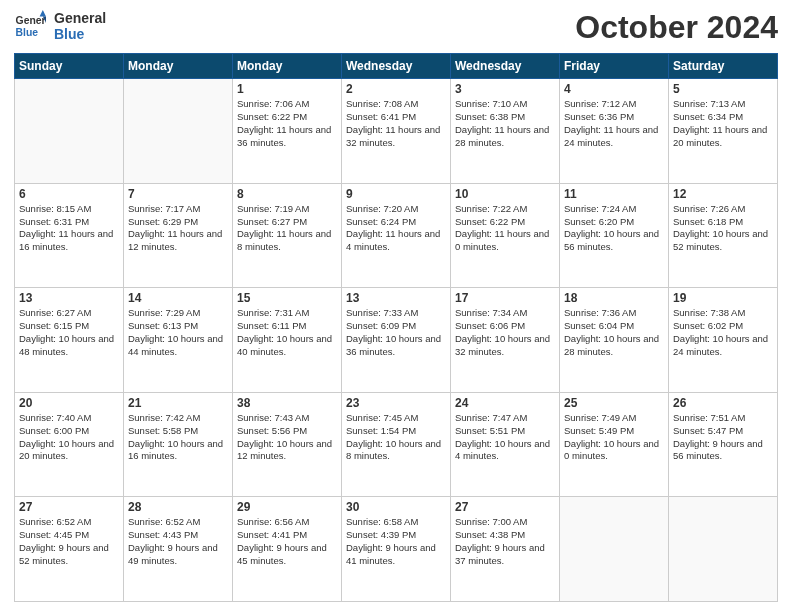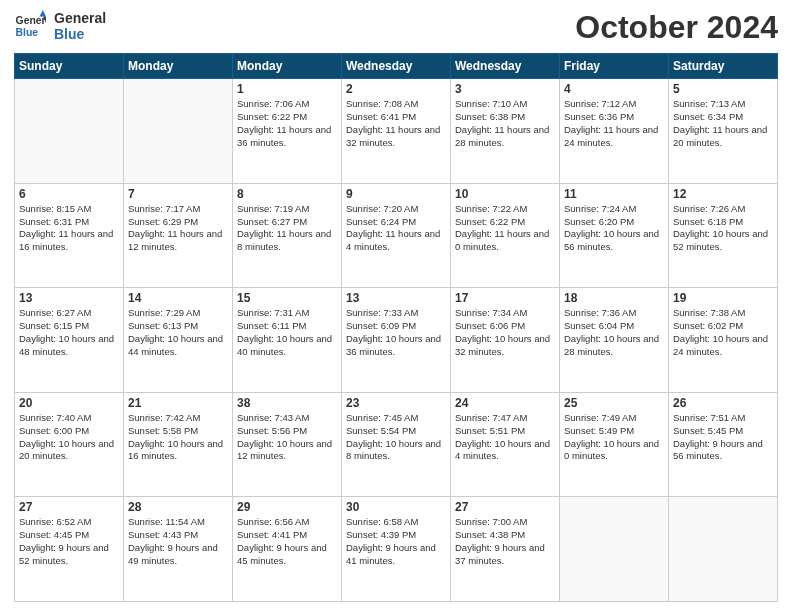--- a/index.html
+++ b/index.html
@@ -282,57 +282,57 @@
           <td>
             <span class="day-num">38</span>
             <div class="cell-info">Sunrise: 7:43 AM
 Sunset: 5:56 PM
 Daylight: 10 hours
 and 12 minutes.</div>
           </td>
           <td>
             <span class="day-num">23</span>
             <div class="cell-info">Sunrise: 7:45 AM
-Sunset: 5:54 PM
+Sunset: 1:54 PM
 Daylight: 10 hours
 and 8 minutes.</div>
           </td>
           <td>
             <span class="day-num">24</span>
             <div class="cell-info">Sunrise: 7:47 AM
 Sunset: 5:51 PM
 Daylight: 10 hours
 and 4 minutes.</div>
           </td>
           <td>
             <span class="day-num">25</span>
             <div class="cell-info">Sunrise: 7:49 AM
 Sunset: 5:49 PM
 Daylight: 10 hours
 and 0 minutes.</div>
           </td>
           <td>
             <span class="day-num">26</span>
             <div class="cell-info">Sunrise: 7:51 AM
-Sunset: 5:45 PM
+Sunset: 5:47 PM
 Daylight: 9 hours
 and 56 minutes.</div>
           </td>
         </tr>
         <tr class="week-row">
           <td>
             <span class="day-num">27</span>
             <div class="cell-info">Sunrise: 6:52 AM
 Sunset: 4:45 PM
 Daylight: 9 hours
 and 52 minutes.</div>
           </td>
           <td>
             <span class="day-num">28</span>
-            <div class="cell-info">Sunrise: 11:54 AM
+            <div class="cell-info">Sunrise: 6:52 AM
 Sunset: 4:43 PM
 Daylight: 9 hours
 and 49 minutes.</div>
           </td>
           <td>
             <span class="day-num">29</span>
             <div class="cell-info">Sunrise: 6:56 AM
 Sunset: 4:41 PM
 Daylight: 9 hours
 and 45 minutes.</div>

